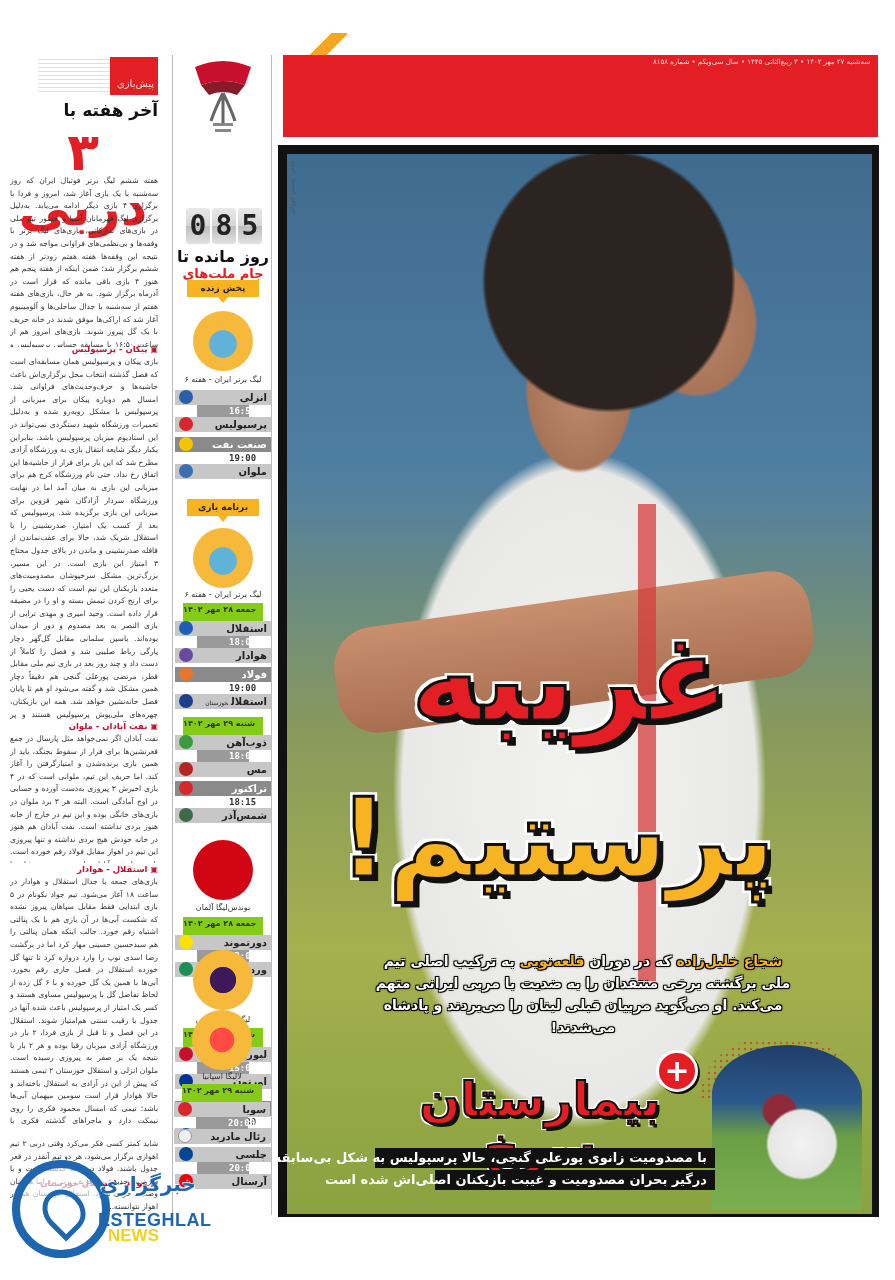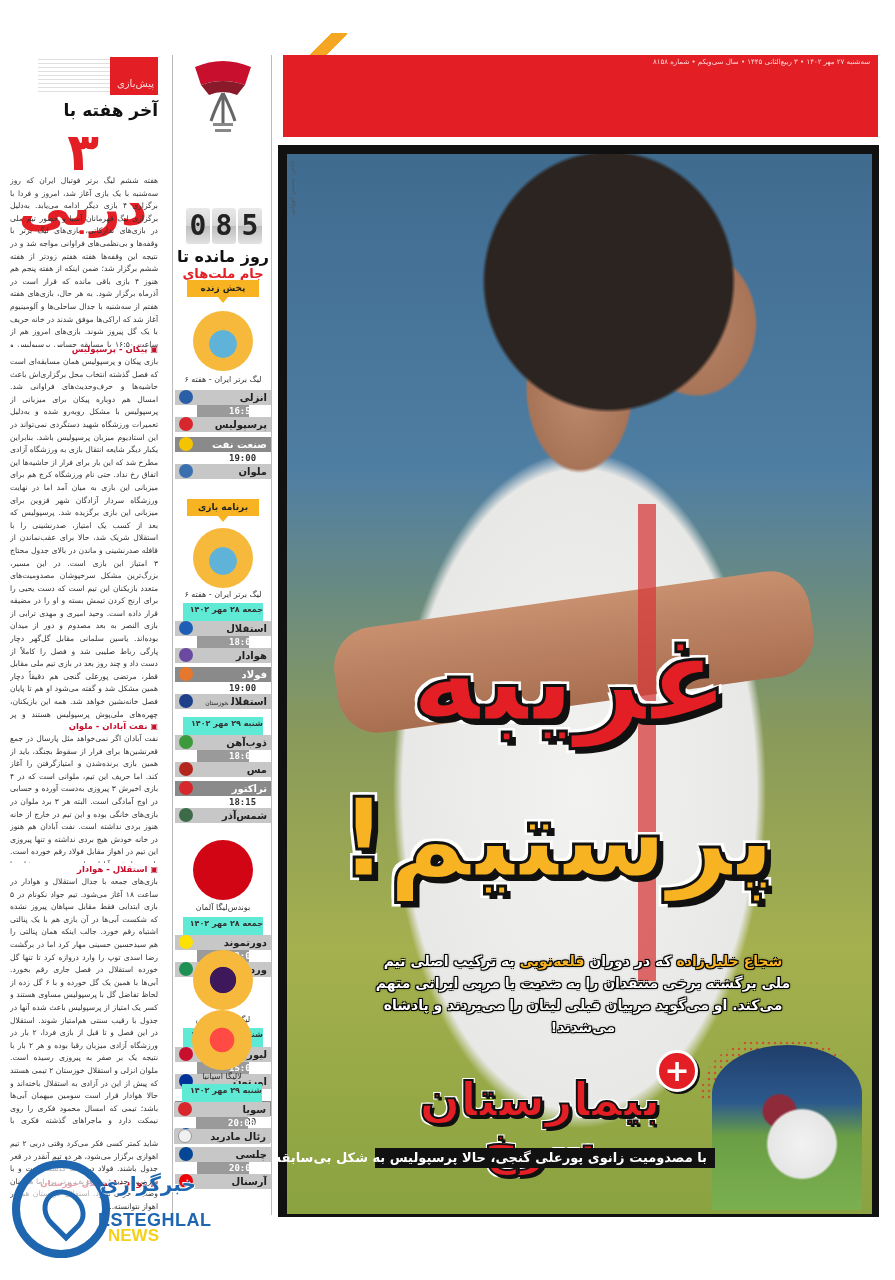--- a/index.html
+++ b/index.html
@@ -147,22 +147,22 @@
   .tag-yellow::after {
     content: ""; position: absolute; left: 31px; bottom: -6px; border-left: 5px solid transparent; border-right: 5px solid transparent; border-top: 6px solid #f7b321;
   }
   .league-logo {
     position: absolute; left: 20px; width: 60px; height: 60px; border-radius: 50%;
   }
   .league-name {
     position: absolute; left: 0; width: 100px; text-align: center; font-size: 8px; color: #333;
   }
   .date-tag {
-    position: absolute; left: 10px; width: 80px; height: 25px; background: #5eead4;
-    text-align: right; font-size: 8px; font-weight: bold; color: #333; line-height: 13px;
+    position: absolute; left: 10px; width: 80px; height: 25px; background: #84cc16;
+    text-align: left; font-size: 8px; font-weight: bold; color: #333; line-height: 13px;
   }
   .match { position: absolute; left: 0; width: 100px; height: 44px; }
   .match .team {
     position: absolute; left: 2px; width: 96px; height: 15px; line-height: 15px;
     font-size: 10px; font-weight: bold; padding-right: 4px; text-align: right;
   }
   .match .team.home { top: 0; background: #c7c7c7; color: #222; }
   .match .team.away { top: 27px; background: #c7c7c7; color: #222; }
   .match.dark .team.home { background: #8a8a8a; color: #fff; }
   .match .time {
@@ -258,20 +258,21 @@
 <p class="lead">
   <span class="hl">شجاع خلیل‌زاده</span><span> که در دوران </span><span class="hl">قلعه‌نویی</span><span> به ترکیب اصلی تیم ملی برگشته برخی منتقدان را به ضدیت با مربی ایرانی متهم می‌کند. او می‌گوید مربیان قبلی لبنان را می‌بردند و پادشاه می‌شدند!</span>
 </p>
 
 <div class="inset-dots"></div>
 <div class="inset-photo"></div>
 <div class="cross-badge">+</div>
 <h2 class="headline-3">بیمارستان سرخ</h2>
 <div class="sub-3">
   <span class="line">با مصدومیت زانوی پورعلی گنجی، حالا پرسپولیس به شکل بی‌سابقه‌ای</span>
+  <span class="line short">درگیر بحران مصدومیت و غیبت بازیکنان اصلی‌اش شده است</span>
 </div>
 
 <aside class="mid-col">
   <svg class="afc-logo" viewBox="0 0 76 80">
     <path d="M10 8 Q38 -4 66 8 L60 26 Q38 18 16 26 Z" fill="#c8102e"></path>
     <path d="M16 26 Q38 18 60 26 L52 36 Q38 30 24 36 Z" fill="#8a1a2a"></path>
     <path d="M38 34 Q30 50 26 62 M38 34 Q46 50 50 62 M38 34 L38 66" stroke="#666" stroke-width="3" fill="none"></path>
     <rect x="28" y="64" width="20" height="3" fill="#888"></rect>
     <rect x="30" y="70" width="16" height="3" fill="#888"></rect>
   </svg>

